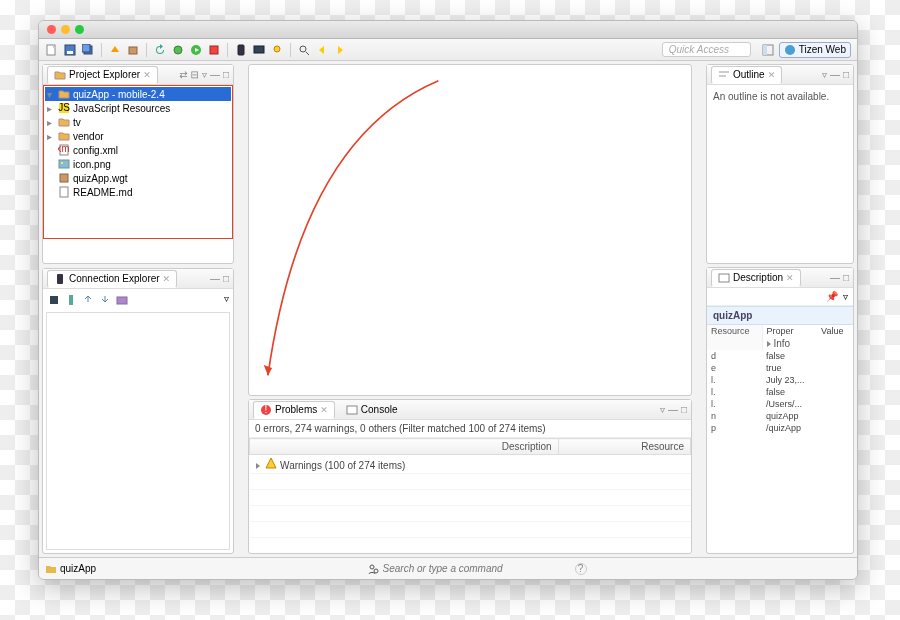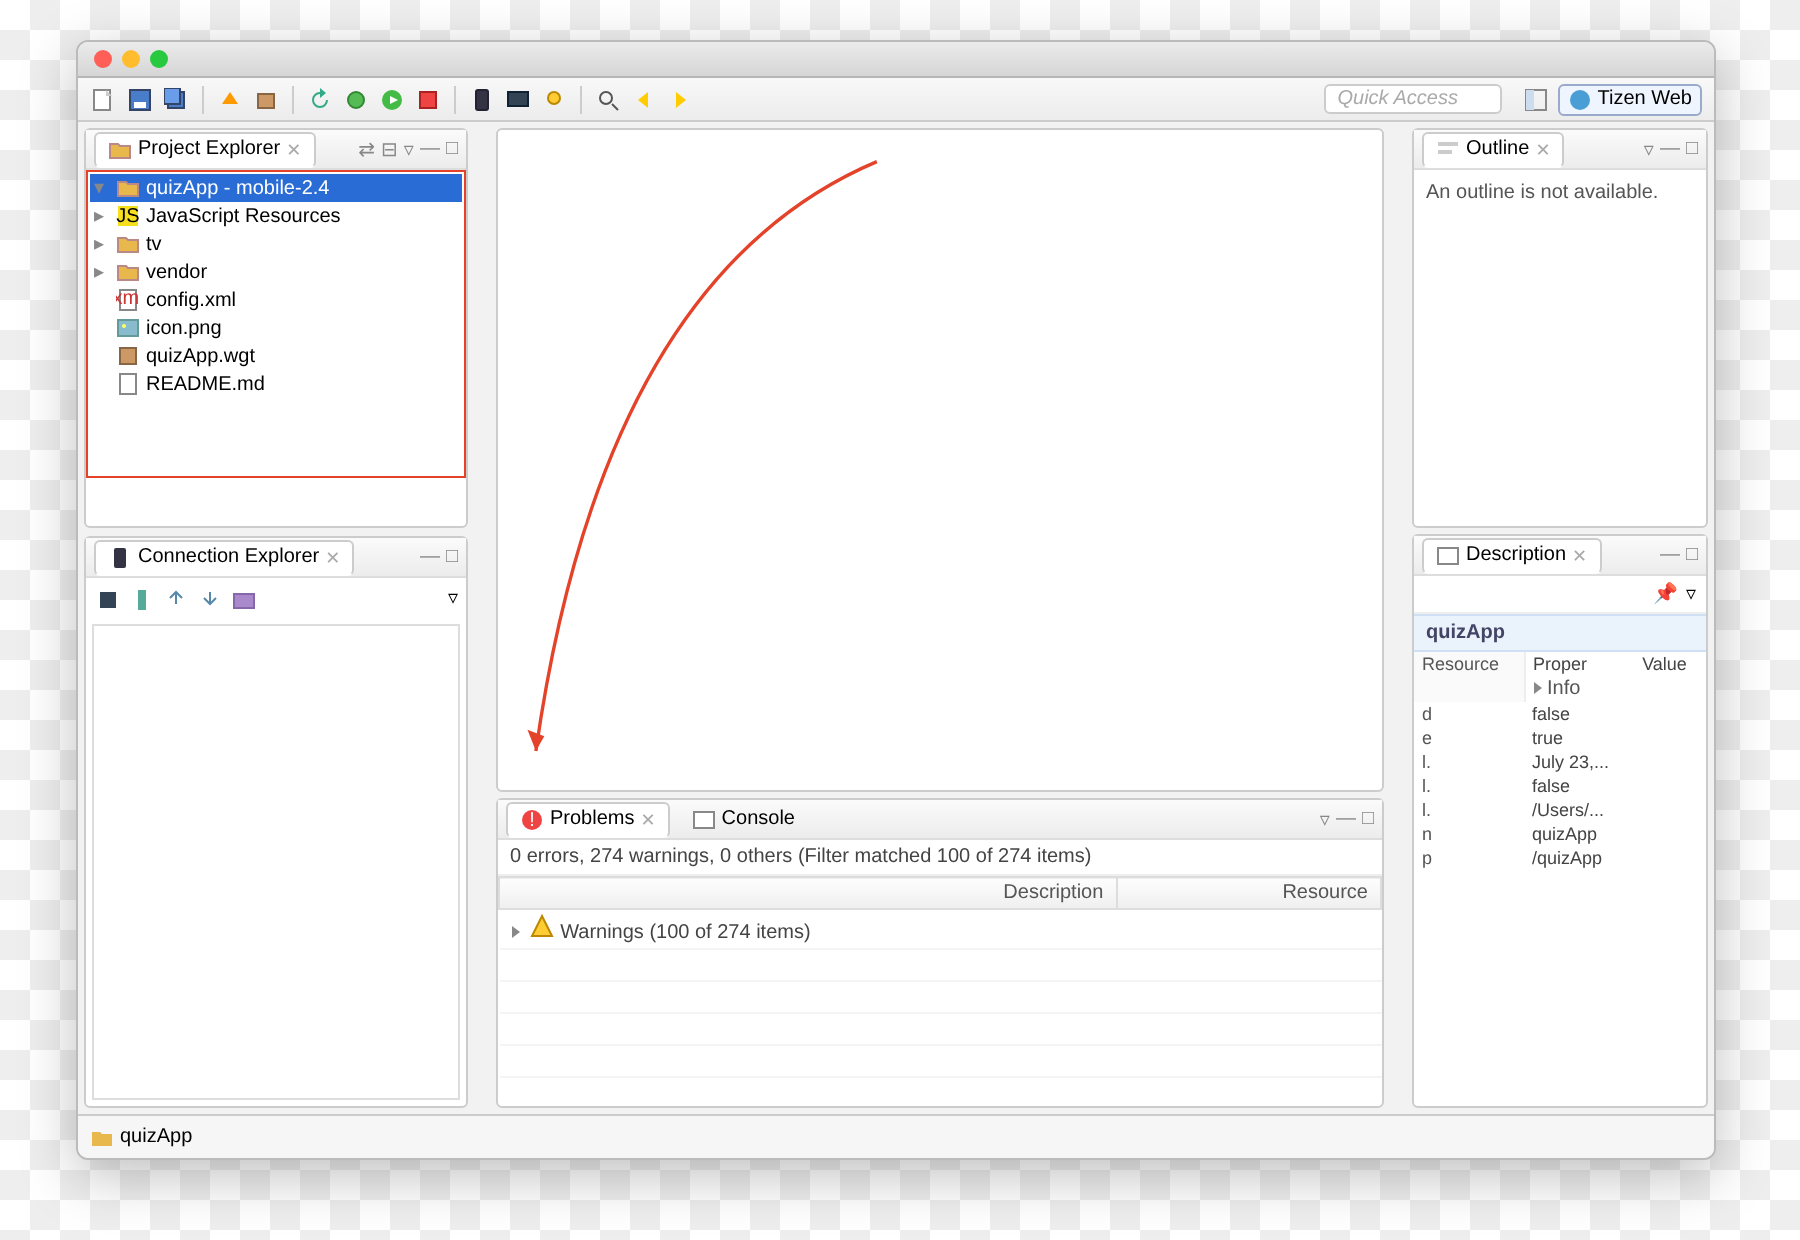--- a/index.html
+++ b/index.html
@@ -513,15 +513,26 @@
 
   <div class="footer">
     <div class="footer-left">
       <span class="ficon">
           <svg viewBox="0 0 12 12">
             <path d="M1 3h4l1 1h5v6H1z" fill="#e8b84d"></path>
           </svg>
         </span>
       <span>quizApp</span>
     </div>
+    <div class="footer-search">
+      <span class="ficon">
+          <svg viewBox="0 0 12 12">
+            <circle cx="5" cy="4" r="2" fill="none" stroke="#555"></circle>
+            <path d="M2 11c0-2 6-2 6 0" stroke="#555" fill="none"></path>
+            <circle cx="9" cy="8" r="2" fill="none" stroke="#555"></circle>
+          </svg>
+        </span>
+      <input placeholder="Search or type a command" style="">
+      <span style="margin-left:8px; color:#888; border:1px solid #ccc; border-radius:50%; width:12px; height:12px; display:inline-flex; align-items:center; justify-content:center;">?</span>
+    </div>
   </div>
 
 </div>
 
 </body></html>

